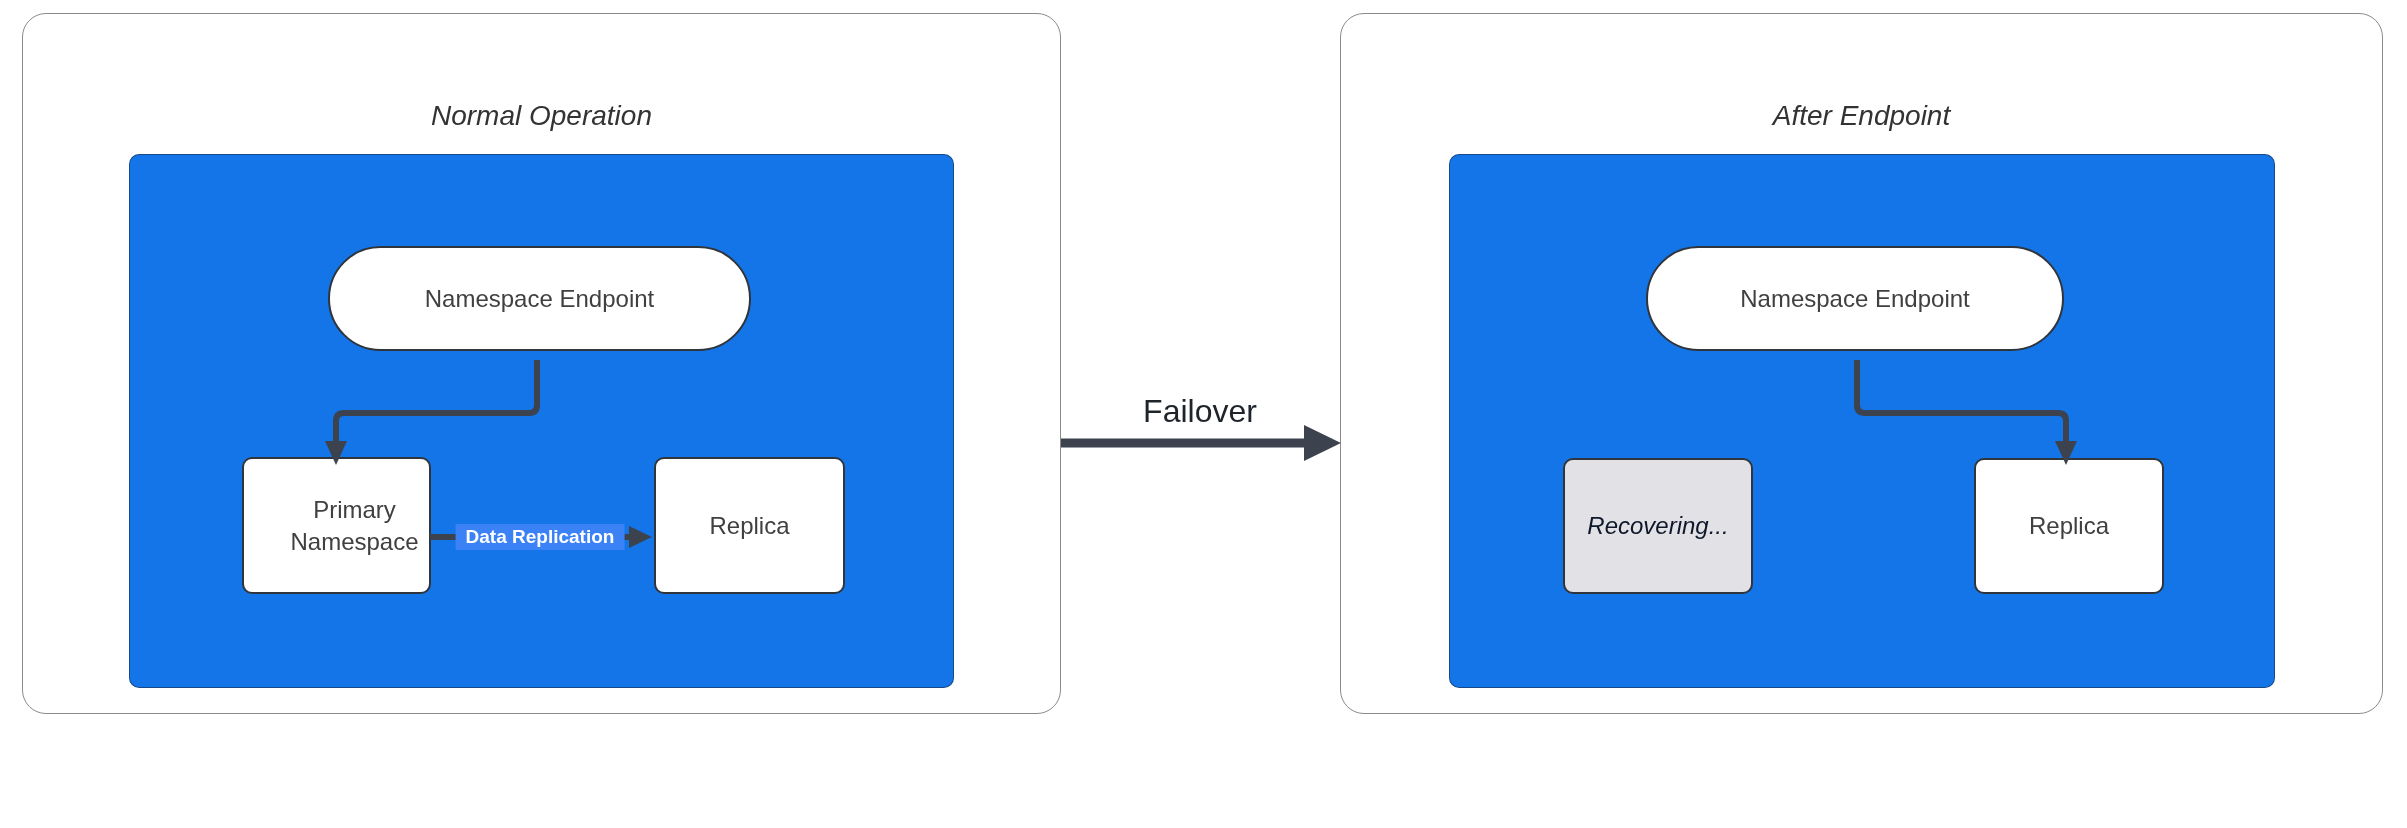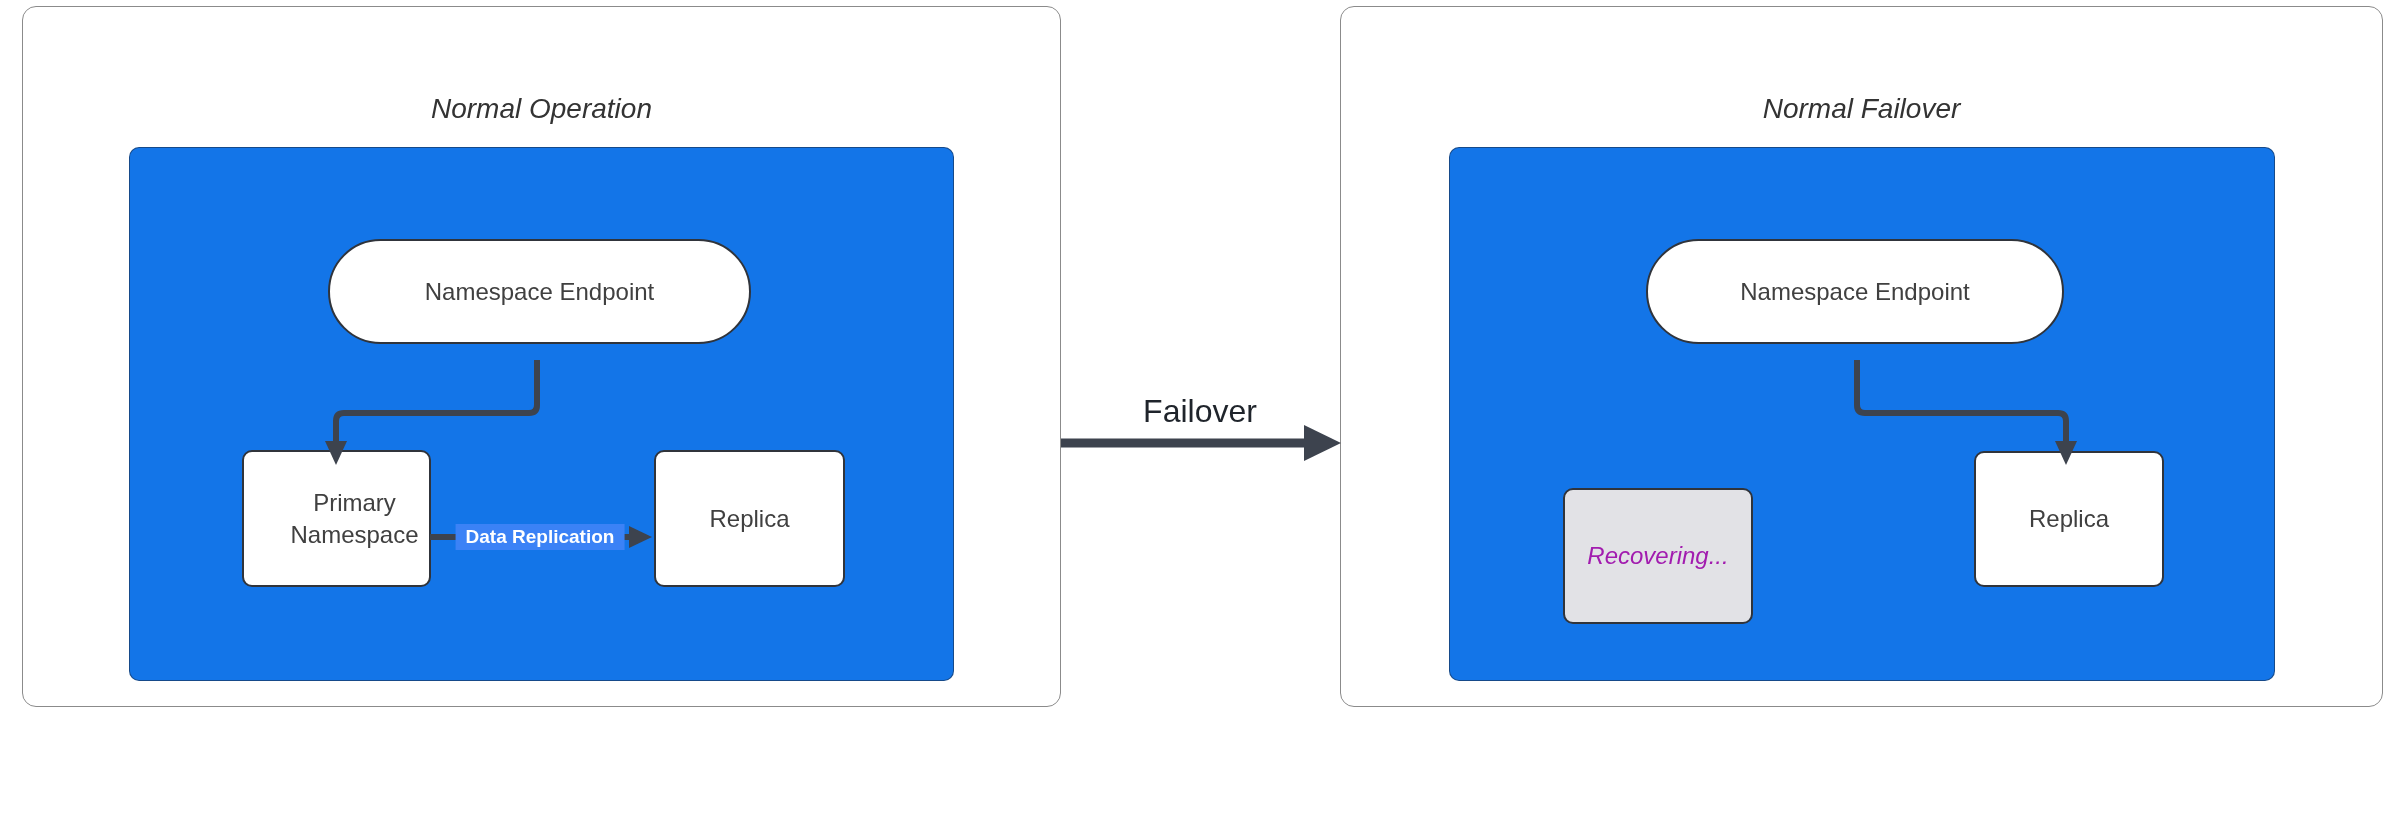--- a/index.html
+++ b/index.html
@@ -10,24 +10,24 @@
   }
   .canvas {
     position: relative;
     width: 2407px;
     height: 828px;
     background: #ffffff;
     overflow: hidden;
   }
   .panel {
     position: absolute;
-    top: 6px;
+    top: 13px;
     height: 701px;
     border: 1.5px solid #8b8b8b;
-    border-radius: 14px;
+    border-radius: 24px;
     background: #ffffff;
     box-sizing: border-box;
   }
   .panel-left  { left: 22px;   width: 1039px; }
   .panel-right { left: 1340px; width: 1043px; }
   .panel-title {
     position: absolute;
     top: 86px;
     left: 0;
     width: 100%;
@@ -55,23 +55,22 @@
     justify-content: center;
     text-align: center;
     font-size: 24px;
     color: #404040;
     line-height: 1.3;
   }
   .node-pill { border-radius: 52.5px; }
   .node-rect { border-radius: 10px; }
   .node-recovering {
     background: #e2e2e6;
-    color: #a21caf;
+    color: #0f172a;
     font-style: italic;
-    margin-top: 37px;
   }
   
   .pill-left      { left: 305px; top: 232px; width: 423px; height: 105px; }
   .primary-left   { left: 219px; top: 443px; width: 189px; height: 137px; padding-left: 36px; }
   .replica-left   { left: 631px; top: 443px; width: 191px; height: 137px; }
   
   .pill-right     { left: 305px; top: 232px; width: 418px; height: 105px; }
   .recovering-box { left: 222px; top: 444px; width: 190px; height: 136px; }
   .replica-right  { left: 633px; top: 444px; width: 190px; height: 136px; }
 
@@ -116,21 +115,21 @@
     </div>
     <div class="node node-rect primary-left">
       <span>Primary Namespace</span>
     </div>
     <div class="node node-rect replica-left">
       <span>Replica</span>
     </div>
   </div>
 
   <div class="panel panel-right">
-    <div class="panel-title">Normal Failover</div>
+    <div class="panel-title">After Endpoint</div>
     <div class="cluster cluster-right"></div>
     <div class="node node-pill pill-right">
       <span>Namespace Endpoint</span>
     </div>
     <div class="node node-rect node-recovering recovering-box">
       <span>Recovering...</span>
     </div>
     <div class="node node-rect replica-right">
       <span>Replica</span>
     </div>

